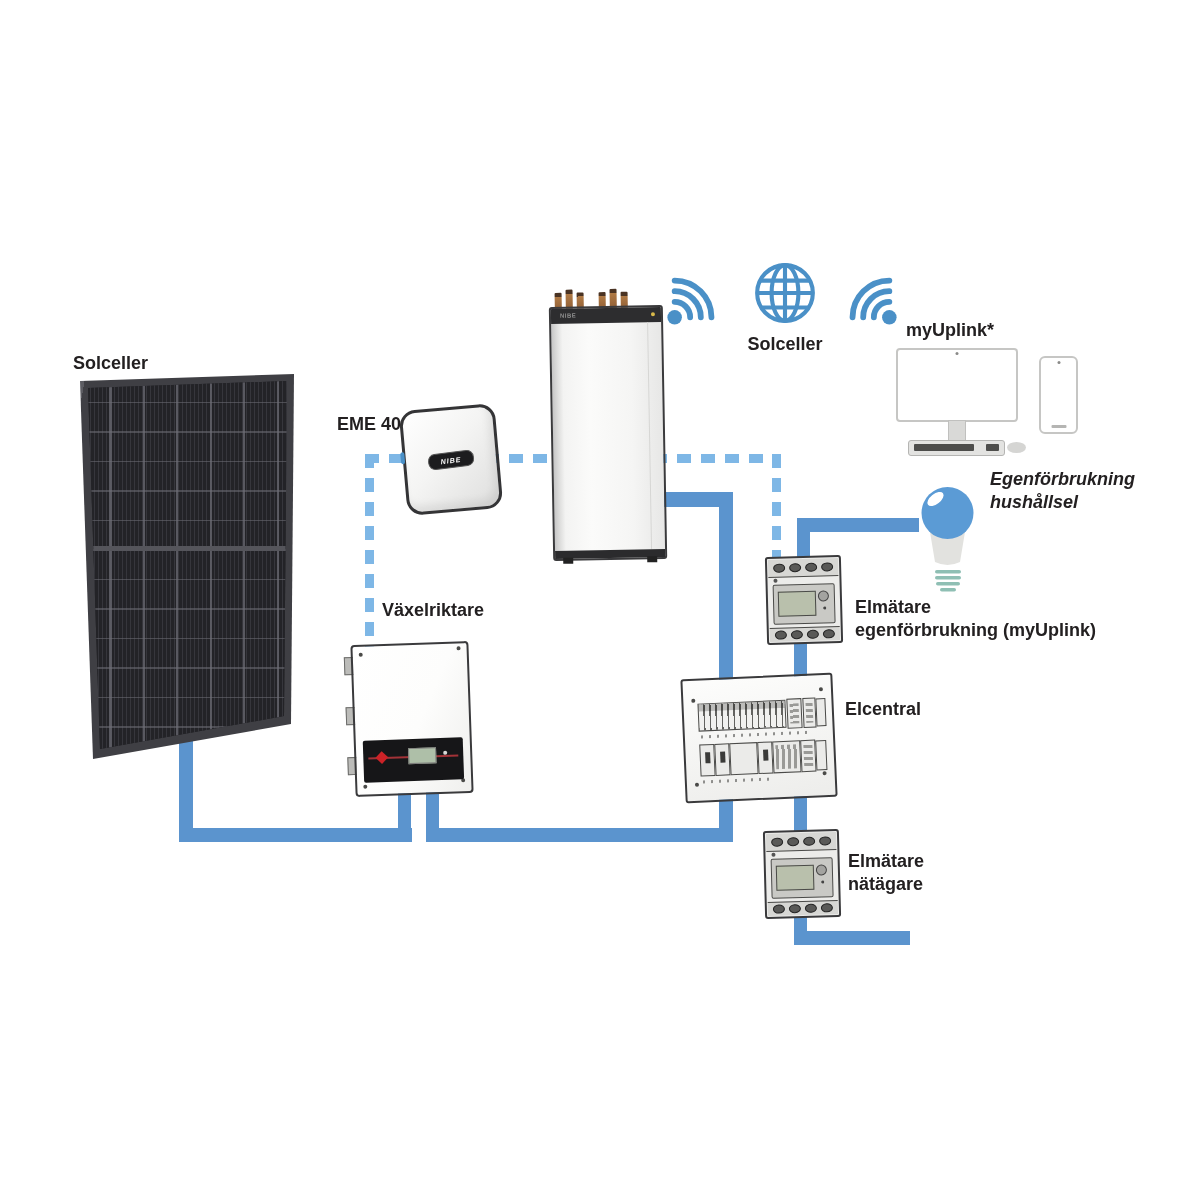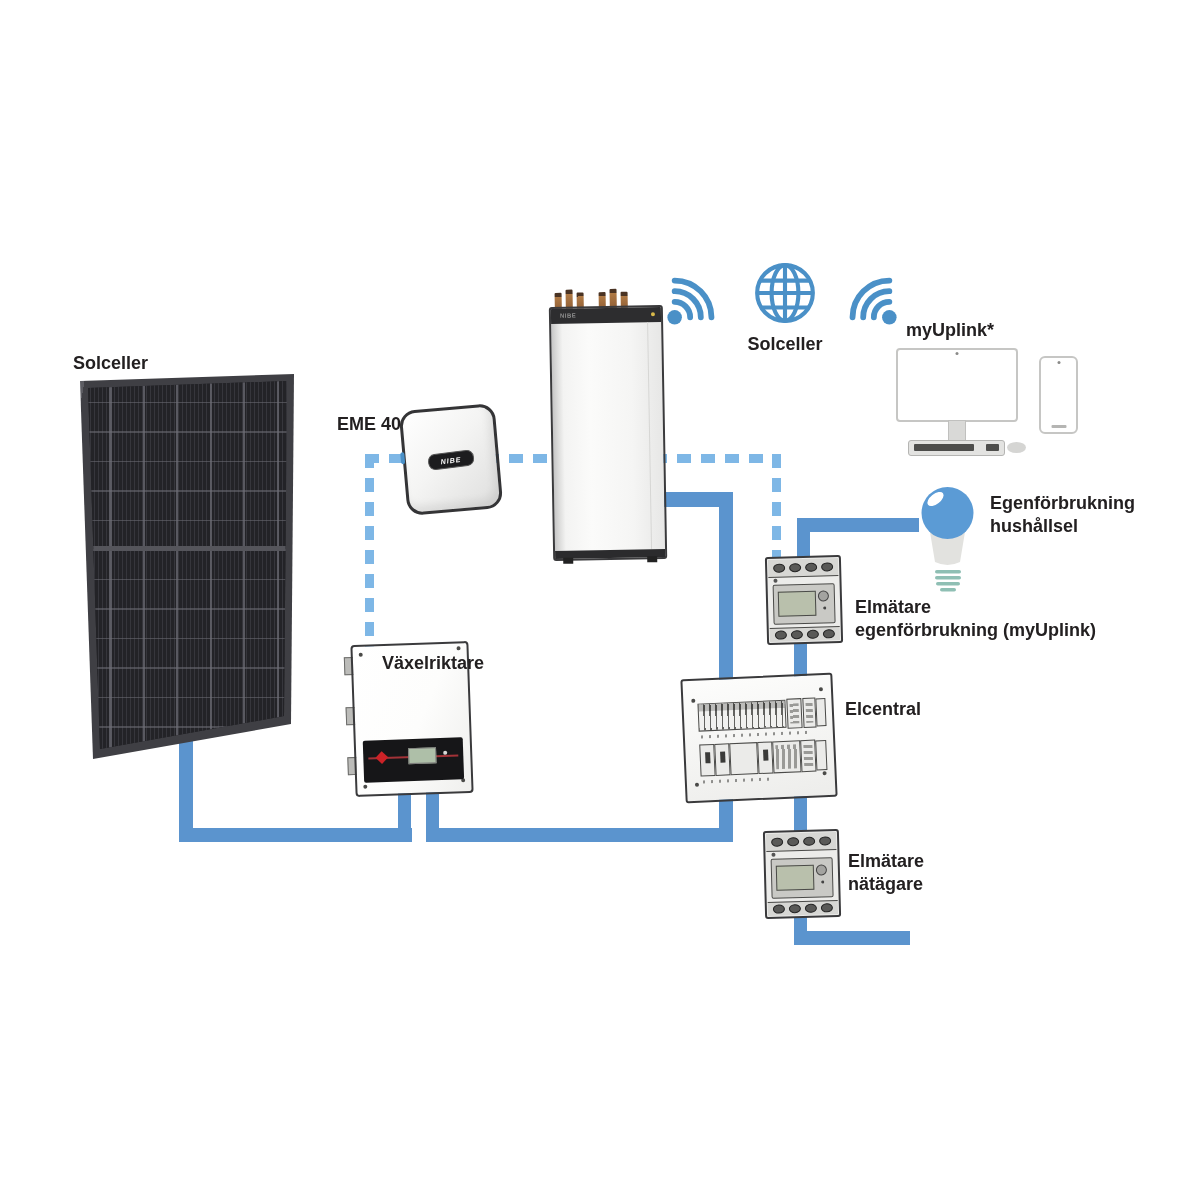--- a/index.html
+++ b/index.html
@@ -309,31 +309,31 @@
 
   <div class="label" style="left:73px;top:352px;">Solceller</div>
 
 
   <div class="label" style="left:337px;top:413px;">EME 40</div>
 
   <div class="label" style="left:725px;top:333px;width:120px;text-align:center;">Solceller</div>
 
   <div class="label" style="left:906px;top:319px;">myUplink*</div>
 
-  <div class="label" style="left:990px;top:492px;">
+  <div class="label" style="left:990px;top:468px;font-style:italic;">
     <div>Egenförbrukning</div>
     <div>hushållsel</div>
   </div>
 
   <div class="label" style="left:855px;top:596px;">
     <div>Elmätare</div>
     <div>egenförbrukning (myUplink)</div>
   </div>
 
-  <div class="label" style="left:382px;top:652px;">Växelriktare</div>
+  <div class="label" style="left:382px;top:599px;">Växelriktare</div>
 
   <div class="label" style="left:845px;top:698px;">Elcentral</div>
 
   <div class="label" style="left:848px;top:850px;">
     <div>Elmätare</div>
     <div>nätägare</div>
   </div>
 
 </div>
 

